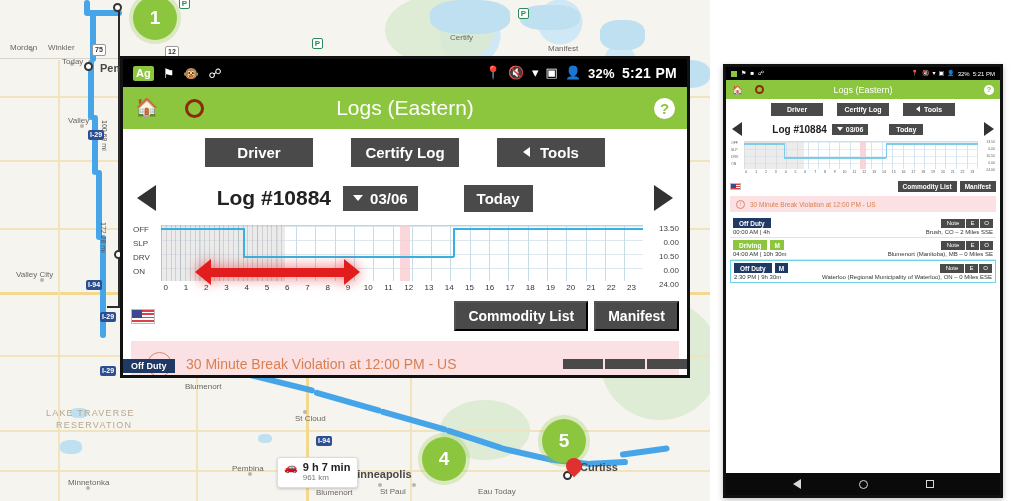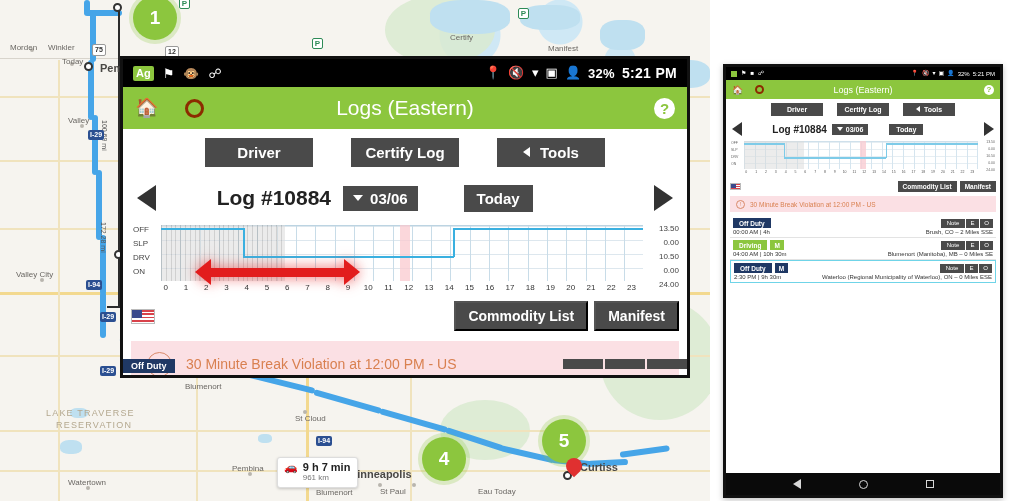--- a/index.html
+++ b/index.html
@@ -385,21 +385,21 @@
     <div class="map-dot" style="left:303px;top:410px;"></div>
 
     <div class="map-label city" style="left:10px;top:43px;">Morden</div>
     <div class="map-label city" style="left:48px;top:43px;">Winkler</div>
     <div class="map-label city" style="left:62px;top:57px;">Today</div>
     <div class="map-label big" style="left:100px;top:62px;">Pembina</div>
     <div class="map-label city" style="left:68px;top:116px;">Valley</div>
     <div class="map-label city" style="left:16px;top:270px;">Valley City</div>
     <div class="map-label res" style="left:46px;top:408px;">LAKE TRAVERSE</div>
     <div class="map-label res" style="left:56px;top:420px;">RESERVATION</div>
-    <div class="map-label city" style="left:68px;top:478px;">Watertown</div>
+    <div class="map-label city" style="left:68px;top:478px;">Minnetonka</div>
     <div class="map-label city" style="left:185px;top:382px;">Blumenort</div>
     <div class="map-label city" style="left:295px;top:414px;">St Cloud</div>
     <div class="map-label city" style="left:232px;top:464px;">Pembina</div>
     <div class="map-label big" style="left:348px;top:468px;">Minneapolis</div>
     <div class="map-label city" style="left:380px;top:487px;">St Paul</div>
     <div class="map-label city" style="left:316px;top:488px;">Blumenort</div>
     <div class="map-label city" style="left:478px;top:487px;">Eau Today</div>
     <div class="map-label city" style="left:548px;top:44px;">Manifest</div>
     <div class="map-label city" style="left:450px;top:33px;">Certify</div>
     <div class="map-label big" style="left:580px;top:461px;">Curtiss</div>

